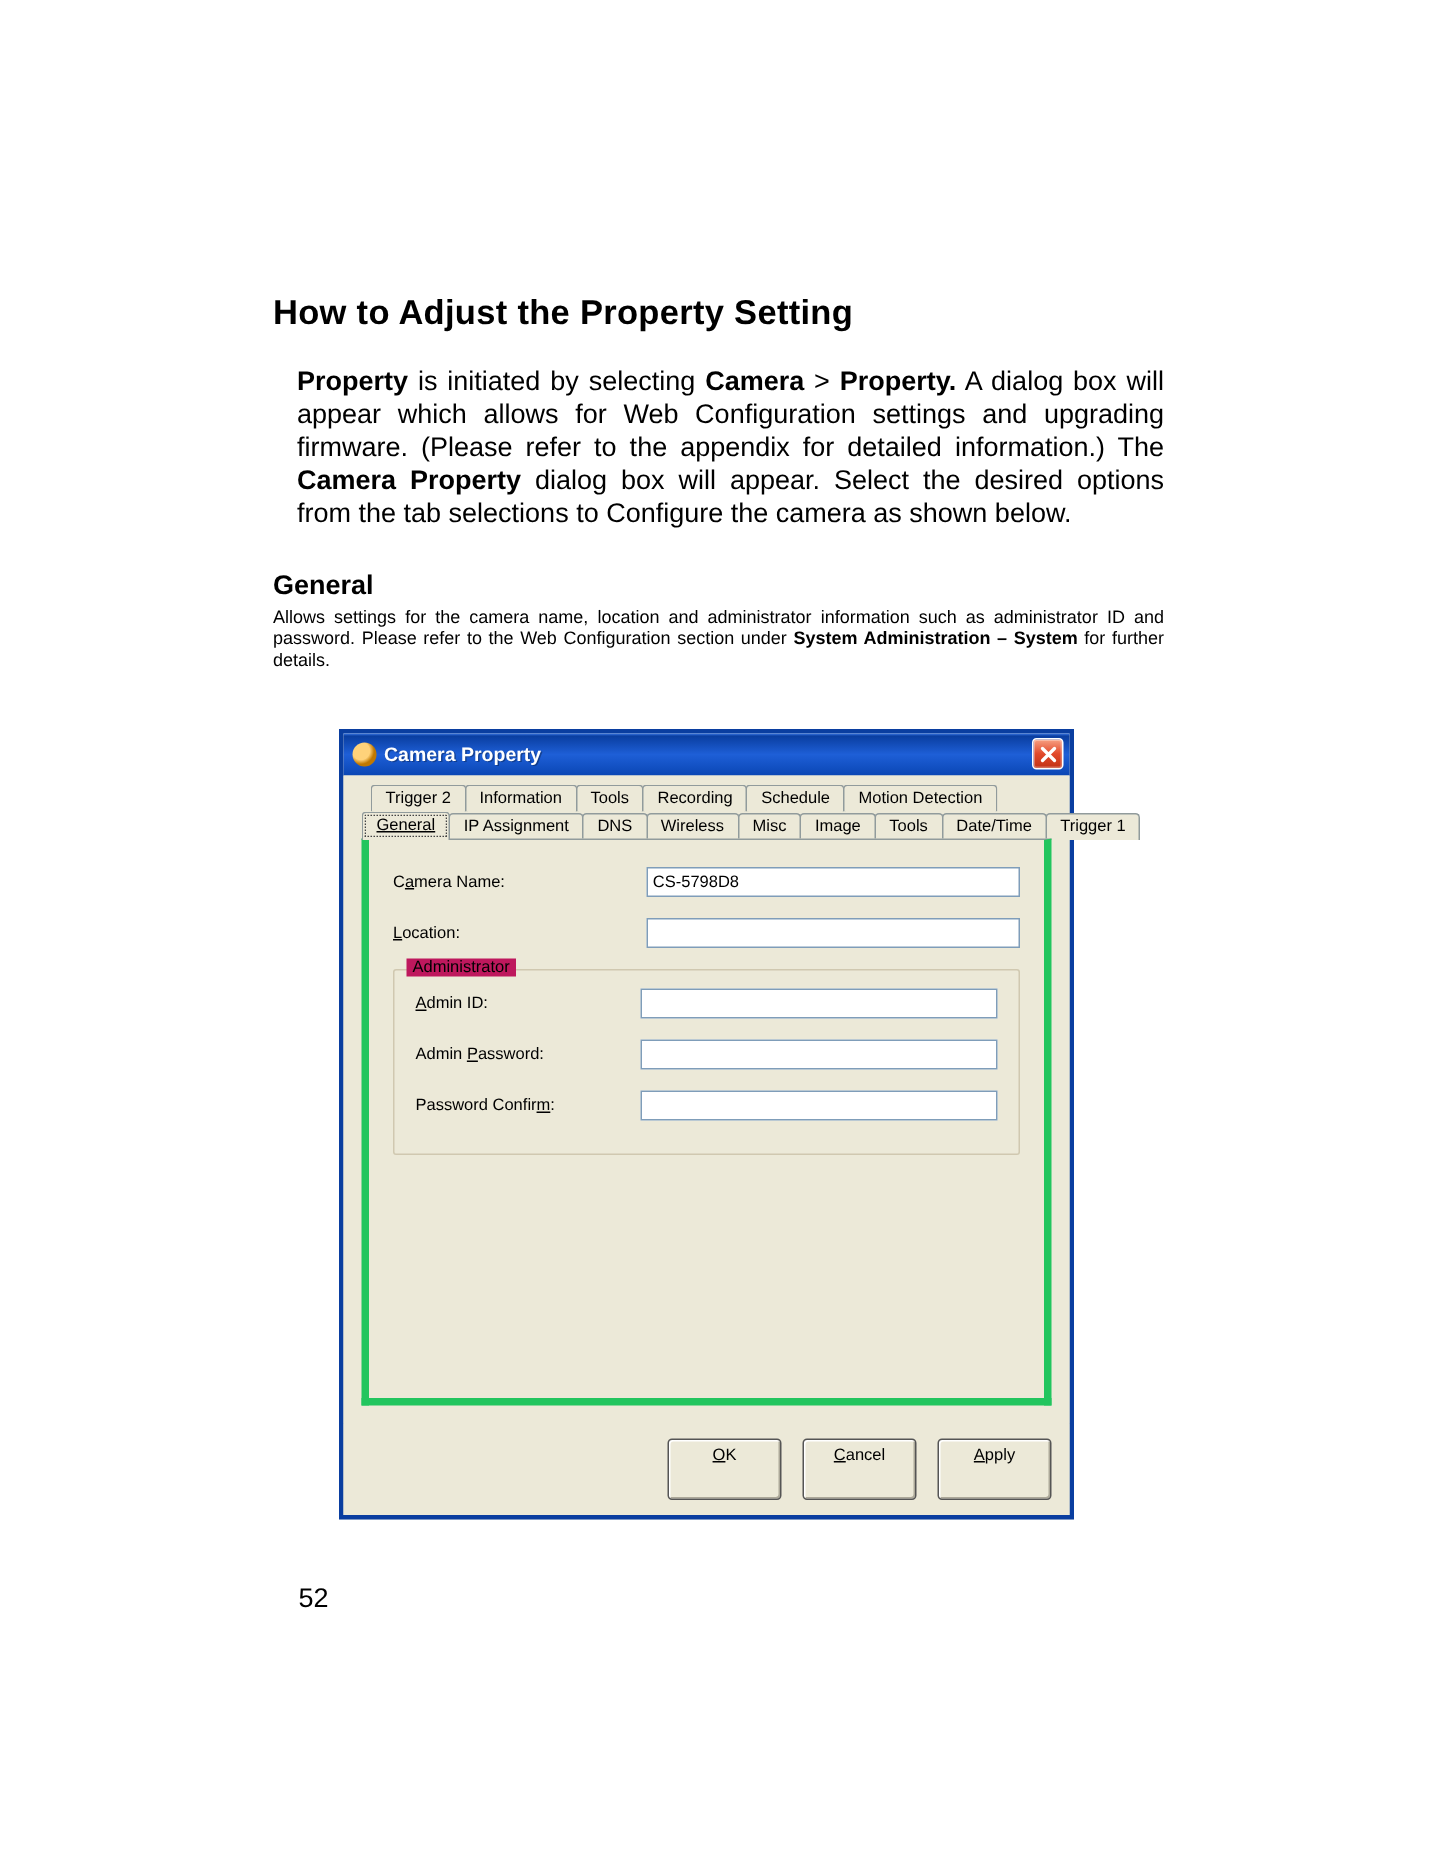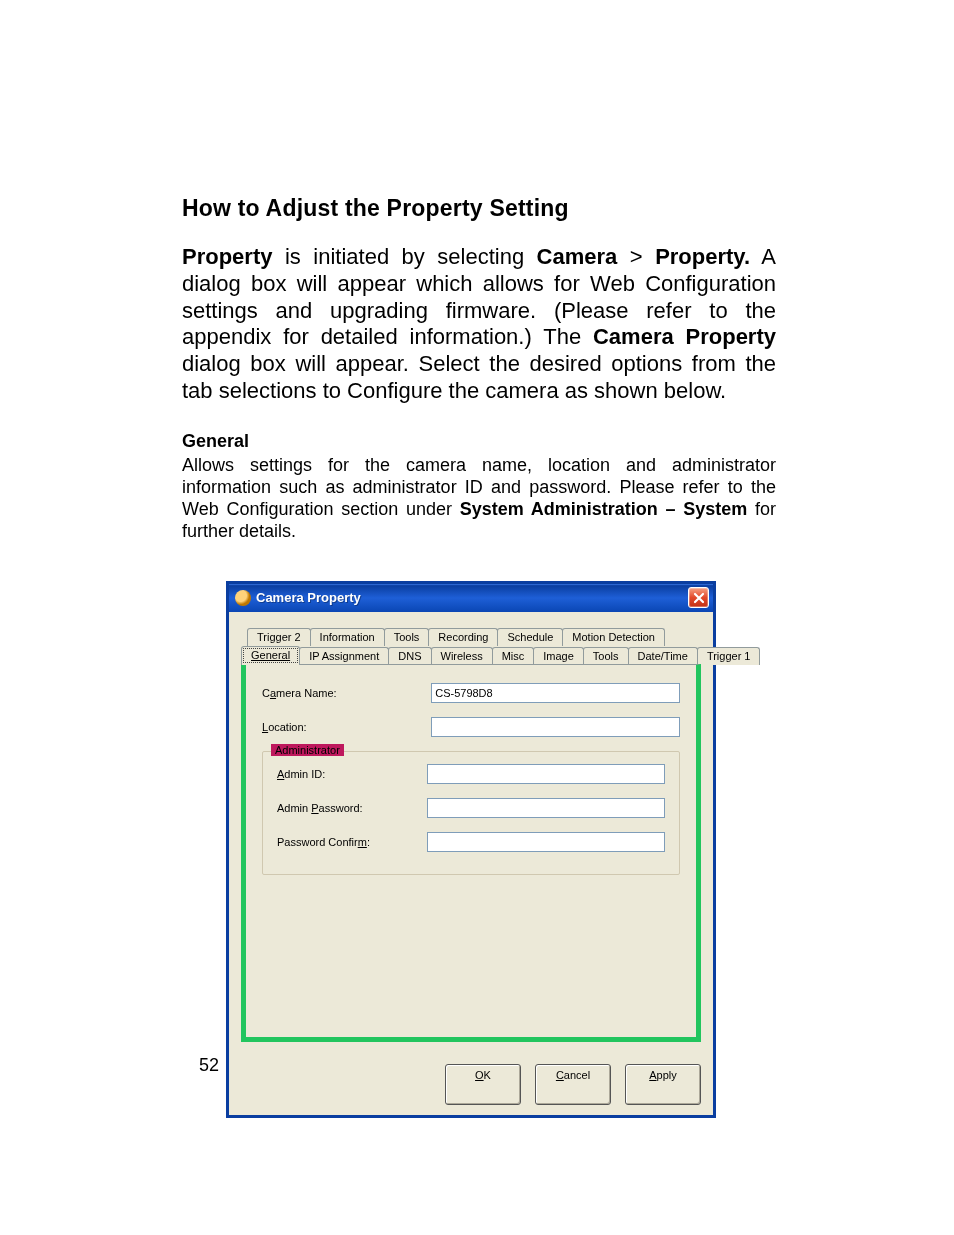--- a/index.html
+++ b/index.html
@@ -14,33 +14,34 @@
   .page {
     padding: 195px 178px 0 182px;
   }
   .heading {
     font-weight: bold;
     font-size: 23px;
     margin-bottom: 22px;
     letter-spacing: 0.2px;
   }
   .body-text {
-    font-size: 22px;
+    font-size: 18px;
     line-height: 1.22;
     text-align: justify;
     margin-bottom: 26px;
+    margin-left: 16px;
   }
   .body-text b { font-weight: bold; }
   .subhead {
     font-weight: bold;
     font-size: 18px;
     margin-bottom: 3px;
   }
   .body-text2 {
-    font-size: 18px;
+    font-size: 12px;
     line-height: 1.22;
     text-align: justify;
     margin-bottom: 38px;
   }
   .pgnum {
     position: absolute;
     left: 199px;
     top: 1055px;
     font-size: 18px;
   }
@@ -77,21 +78,21 @@
     width: 21px; height: 21px;
     background: linear-gradient(to bottom, #f7a183, #e2492b 50%, #c23115);
     border: 1px solid #fff;
     border-radius: 3px;
     display: flex; align-items: center; justify-content: center;
     box-shadow: inset 0 0 0 1px rgba(255,255,255,0.3);
   }
   .close-btn svg { display:block; }
 
   .client {
-    padding: 14px 12px 12px 12px;
+    padding: 4px 12px 12px 12px;
     background: #ece9d8;
   }
 
   
   .tab-rows { font-size: 11px; }
   .tab-row {
     display: flex;
     align-items: flex-end;
     height: 20px;
   }

